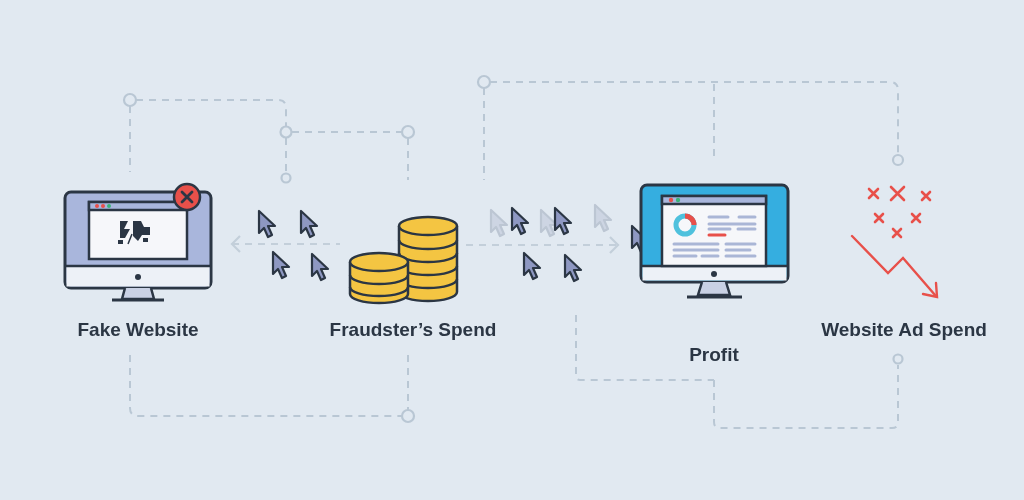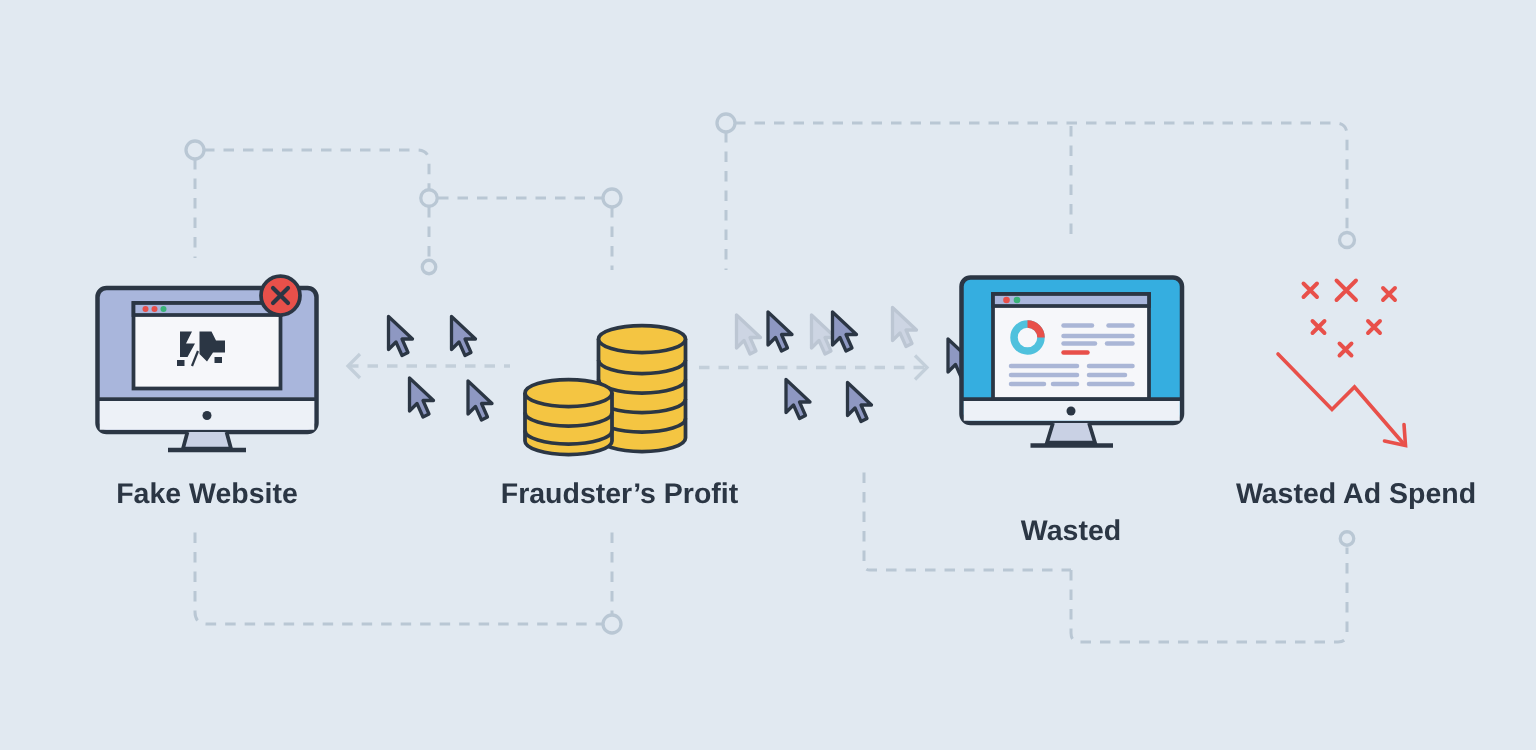--- a/index.html
+++ b/index.html
@@ -171,16 +171,16 @@
       <path d="M875 214 L883 222 M883 214 L875 222"></path>
       <path d="M912 214 L920 222 M920 214 L912 222"></path>
       <path d="M893 229 L901 237 M901 229 L893 237"></path>
     </g>
     <path d="M852 236 L888 273 L903 258 L935 295" stroke-width="2.4"></path>
     <path d="M923 294 L937 297 L936 283" stroke-width="2.4"></path>
   </g>
 </svg>
 
 <div class="label" style="left:58px; top:318px; width:160px;">Fake Website</div>
-<div class="label" style="left:322px; top:318px; width:182px;">Fraudster’s Profit</div>
-<div class="label" style="left:622px; top:343px; width:184px;">Wasted</div>
-<div class="label" style="left:812px; top:318px; width:184px;">Wasted Ad Spend</div>
+<div class="label" style="left:322px; top:318px; width:182px;">Fraudster’s Spend</div>
+<div class="label" style="left:622px; top:343px; width:184px;">Profit</div>
+<div class="label" style="left:812px; top:318px; width:184px;">Website Ad Spend</div>
 </div>
 
 </body></html>

